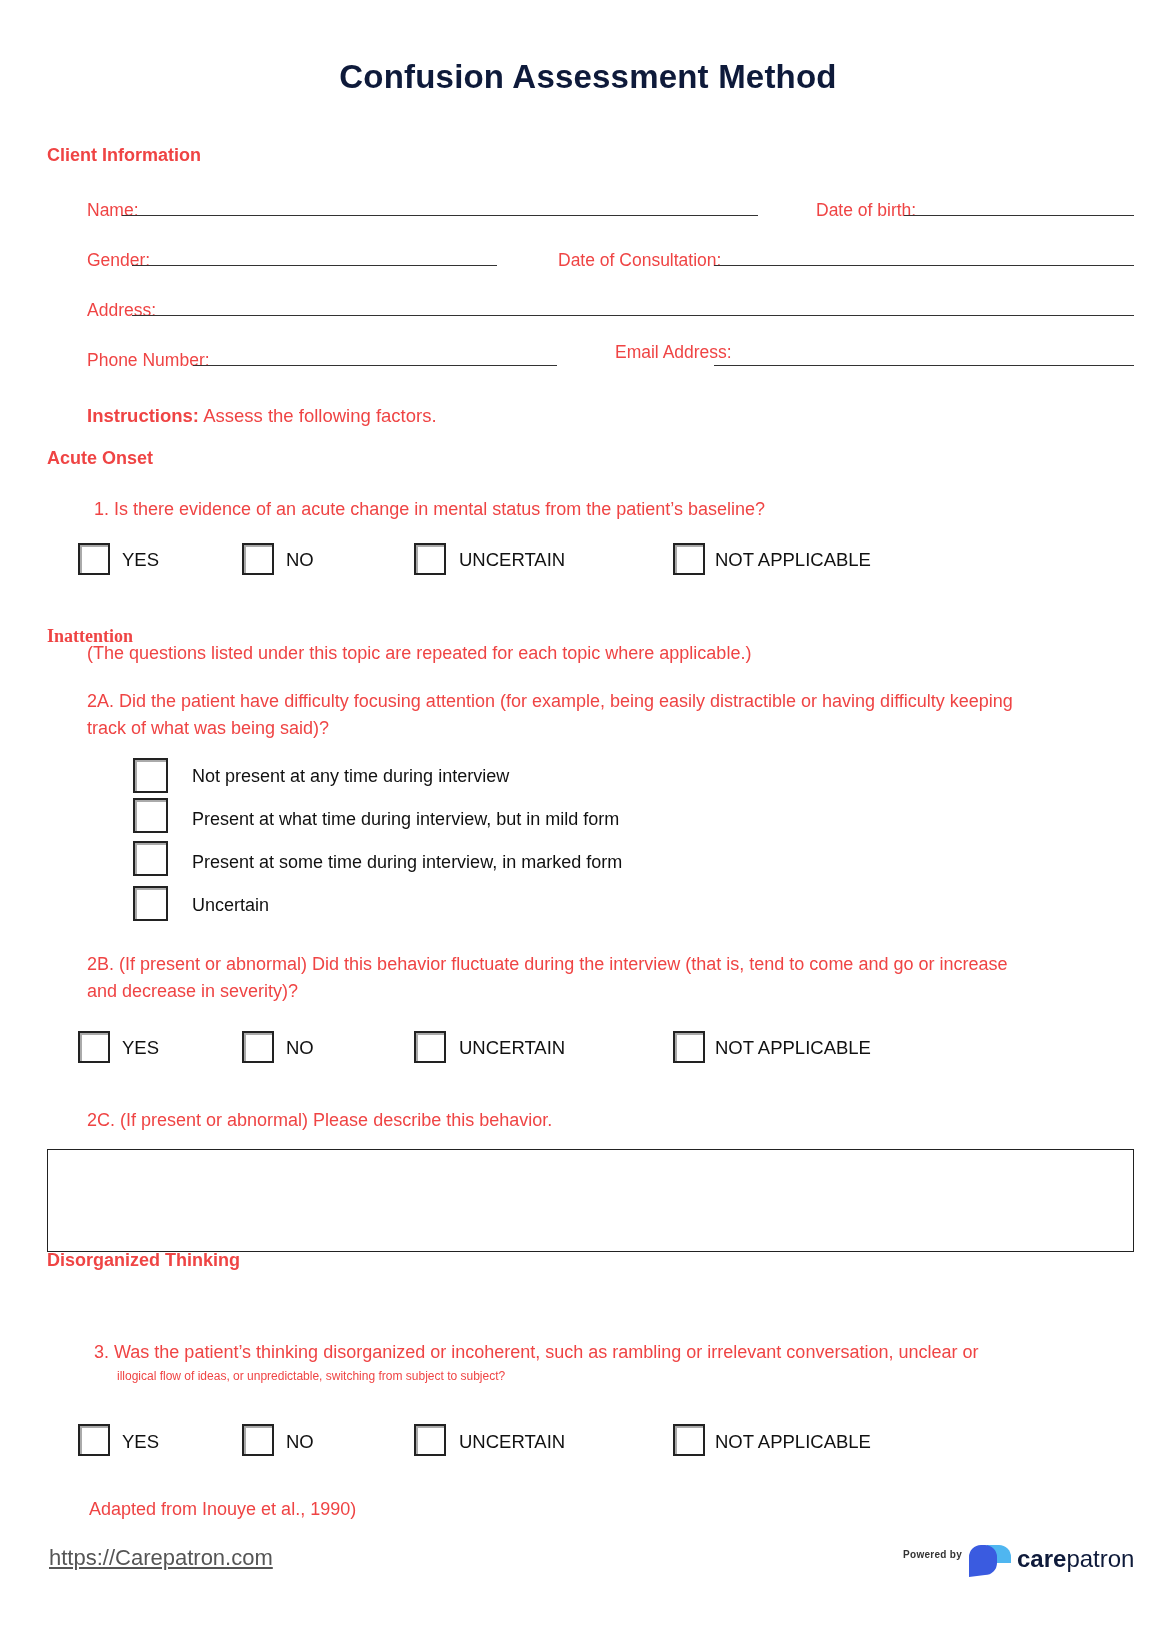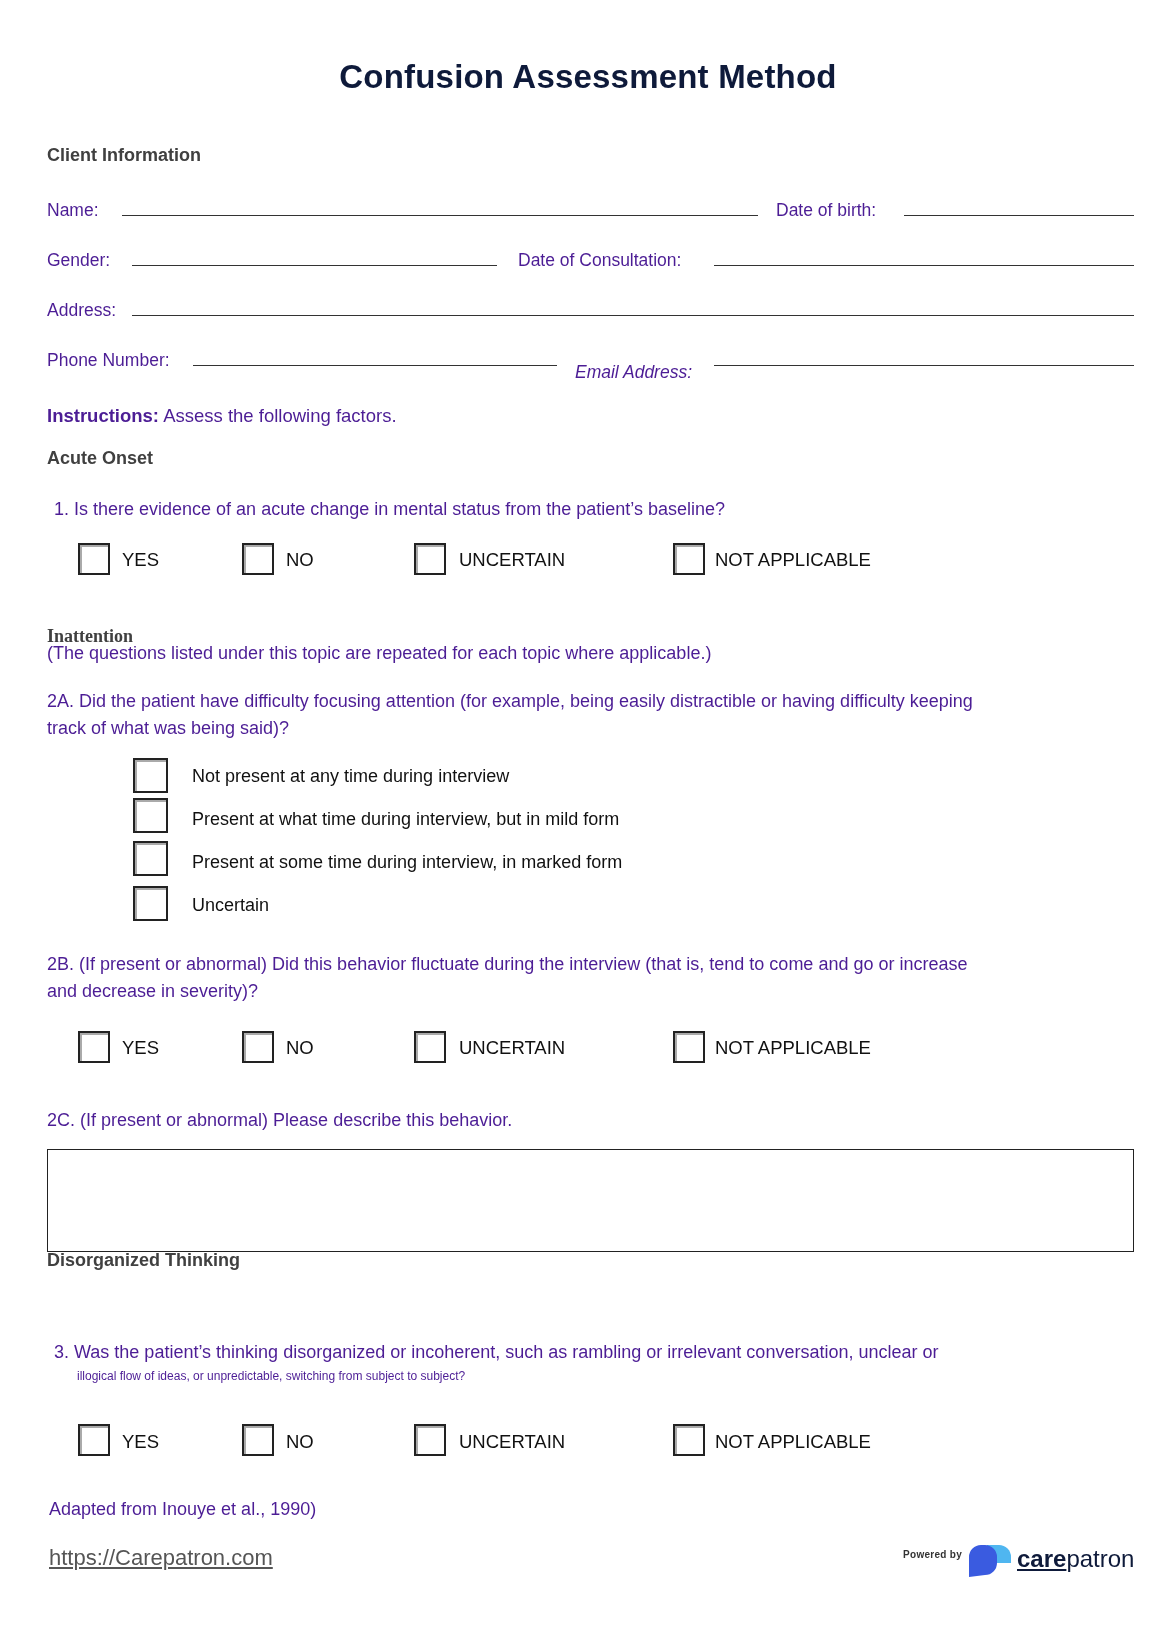--- a/index.html
+++ b/index.html
@@ -1,28 +1,28 @@
 <!DOCTYPE html>
 <html><head>
 <meta charset="utf-8">
 <style>
   html, body { margin:0; padding:0; background:#ffffff; }
   body { width:1176px; height:1630px; position:relative; font-family:"Liberation Sans", sans-serif; color:#111; overflow:hidden; }
   .abs { position:absolute; }
   .title { top:58px; left:0; width:1176px; text-align:center; font-size:33px; font-weight:bold; color:#0e1a3a; letter-spacing:0.2px; }
-  .h { font-weight:bold; font-size:18px; color:#404040; }
-  .t { font-size:17.5px; color:#4c1d95; white-space:nowrap; }
+  .h { font-weight:bold; font-size:18px; color:#ef4444; }
+  .t { font-size:17.5px; color:#ef4444; white-space:nowrap;margin-left:40px; }
   .line { position:absolute; height:0; border-top:1.3px solid #333; }
   .cb { position:absolute; width:32px; height:32px; box-sizing:border-box; border:2px solid #222; box-shadow: inset 2px 2px 0 #aaa; background:#fff; }
   .opt-label { position:absolute; font-size:18.5px; color:#111; white-space:nowrap; }
   .textbox { position:absolute; left:47px; top:1149px; width:1087px; height:103px; box-sizing:border-box; border:1.5px solid #222; }
   .link { color:#555; text-decoration:underline; font-size:22px; }
   .powered { font-size:10px; color:#333; font-weight:bold; letter-spacing:0.3px; }
   .brand { font-size:24px; color:#0e1a3a; }
-  .brand b { font-weight:bold;text-decoration:underline; }
+  .brand b { font-weight:bold; }
 </style>
 </head>
 <body>
 
 <div class="abs title">Confusion Assessment Method</div>
 
 <div class="abs h" style="top:145px;left:47px;">Client Information</div>
 
 <div class="abs t" style="top:200px;left:47px;">Name:</div>
 <div class="line" style="top:215px;left:122px;width:636px;"></div>
@@ -32,21 +32,21 @@
 <div class="abs t" style="top:250px;left:47px;">Gender:</div>
 <div class="line" style="top:265px;left:132px;width:365px;"></div>
 <div class="abs t" style="top:250px;left:518px;">Date of Consultation:</div>
 <div class="line" style="top:265px;left:714px;width:420px;"></div>
 
 <div class="abs t" style="top:300px;left:47px;">Address:</div>
 <div class="line" style="top:315px;left:132px;width:1002px;"></div>
 
 <div class="abs t" style="top:350px;left:47px;">Phone Number:</div>
 <div class="line" style="top:365px;left:193px;width:364px;"></div>
-<div class="abs t" style="top:362px;left:575px;font-style:italic;">Email Address:</div>
+<div class="abs t" style="top:342px;left:575px;">Email Address:</div>
 <div class="line" style="top:365px;left:714px;width:420px;"></div>
 
 <div class="abs t" style="top:405px;left:47px;font-size:18.5px;">
   <b>Instructions:</b><span> Assess the following factors.</span>
 </div>
 
 <div class="abs h" style="top:448px;left:47px;">Acute Onset</div>
 <div class="abs t" style="top:499px;left:54px;font-size:18px;">1. Is there evidence of an acute change in mental status from the patient’s baseline?</div>
 
 <div class="cb" style="top:543px;left:78px;"></div>

